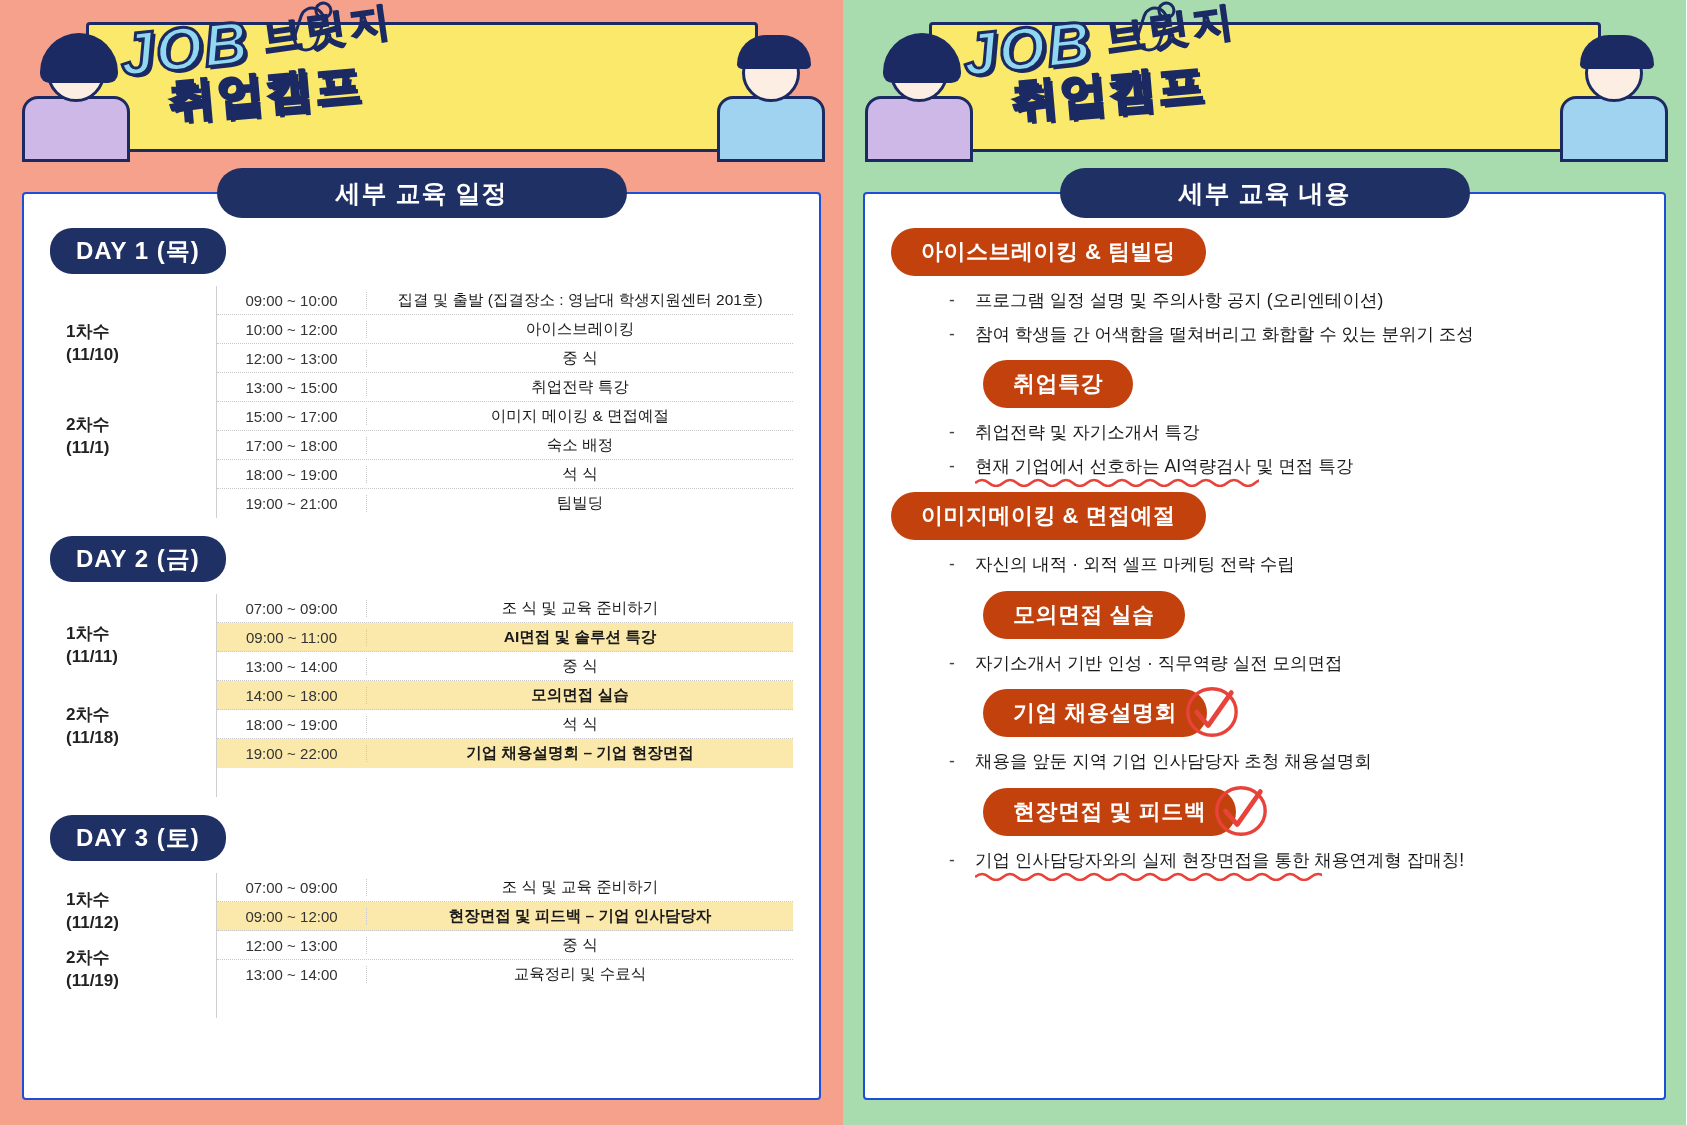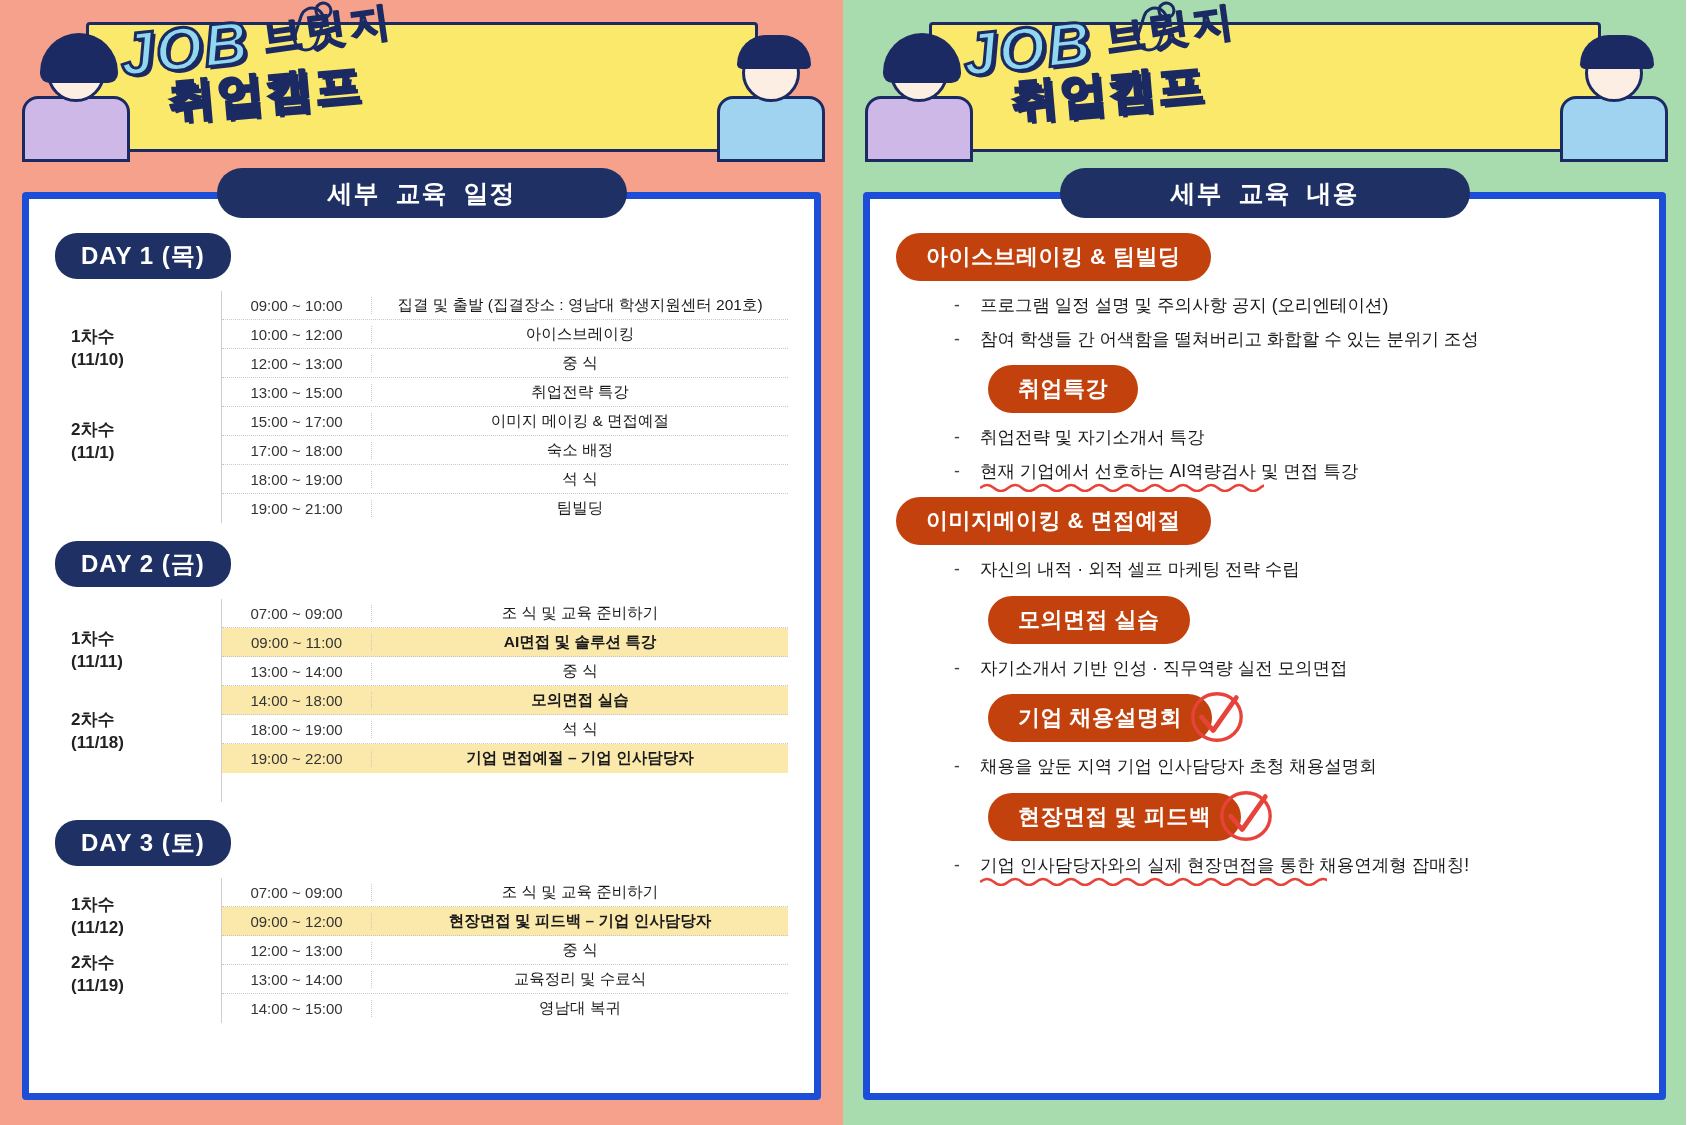--- a/index.html
+++ b/index.html
@@ -155,32 +155,31 @@
     background: #1f3064;
     border-radius: 26px;
     color: #fff;
     font-size: 25px;
     font-weight: bold;
     display: flex;
     align-items: center;
     justify-content: center;
     z-index: 5;
     letter-spacing: 1px;
-    font-family: Liberation Mono, monospace;
   }
 
   
   .card {
     position: absolute;
     left: 22px;
     top: 192px;
     width: 799px;
     height: 908px;
     background: #ffffff;
-    border: 7px solid #1d4ed8;
+    border: 2px solid #1d4ed8;
     border-radius: 4px;
     padding: 34px 26px 10px 26px;
   }
   .panel-right .card { left: 20px; width: 803px; }
 
   
   .day-badge {
     display: inline-block;
     background: #1f3064;
     color: #fff;
@@ -378,21 +377,21 @@
                 <div class="row hl">
                   <div class="time">14:00 ~ 18:00</div>
                   <div class="desc">모의면접 실습</div>
                 </div>
                 <div class="row">
                   <div class="time">18:00 ~ 19:00</div>
                   <div class="desc">석 식</div>
                 </div>
                 <div class="row hl">
                   <div class="time">19:00 ~ 22:00</div>
-                  <div class="desc">기업 면접예절 – 기업 인사담당자</div>
+                  <div class="desc">기업 채용설명회 – 기업 현장면접</div>
                 </div>
               </div>
             </div></div>
           <div class="day-block" style="margin-bottom: 12px;"><div class="day-badge">DAY 3 (토)</div><div class="sched-wrap">
               <div class="round-col" style="height: 145px;">
                 <div class="round-label" style="top: 15.9px;">
                   <div>1차수</div>
                   <div>(11/12)</div>
                 </div>
                 <div class="round-label" style="top: 73.9px;">
@@ -409,24 +408,20 @@
                   <div class="time">09:00 ~ 12:00</div>
                   <div class="desc">현장면접 및 피드백 – 기업 인사담당자</div>
                 </div>
                 <div class="row">
                   <div class="time">12:00 ~ 13:00</div>
                   <div class="desc">중 식</div>
                 </div>
                 <div class="row">
                   <div class="time">13:00 ~ 14:00</div>
                   <div class="desc">교육정리 및 수료식</div>
-                </div>
-                <div class="row">
-                  <div class="time">14:00 ~ 15:00</div>
-                  <div class="desc">영남대 복귀</div>
                 </div>
               </div>
             </div></div>
         </div>
     </div>
   </div>
 
   <div class="panel panel-right">
     <div class="header-art">
       <div class="yellow-box"></div>

